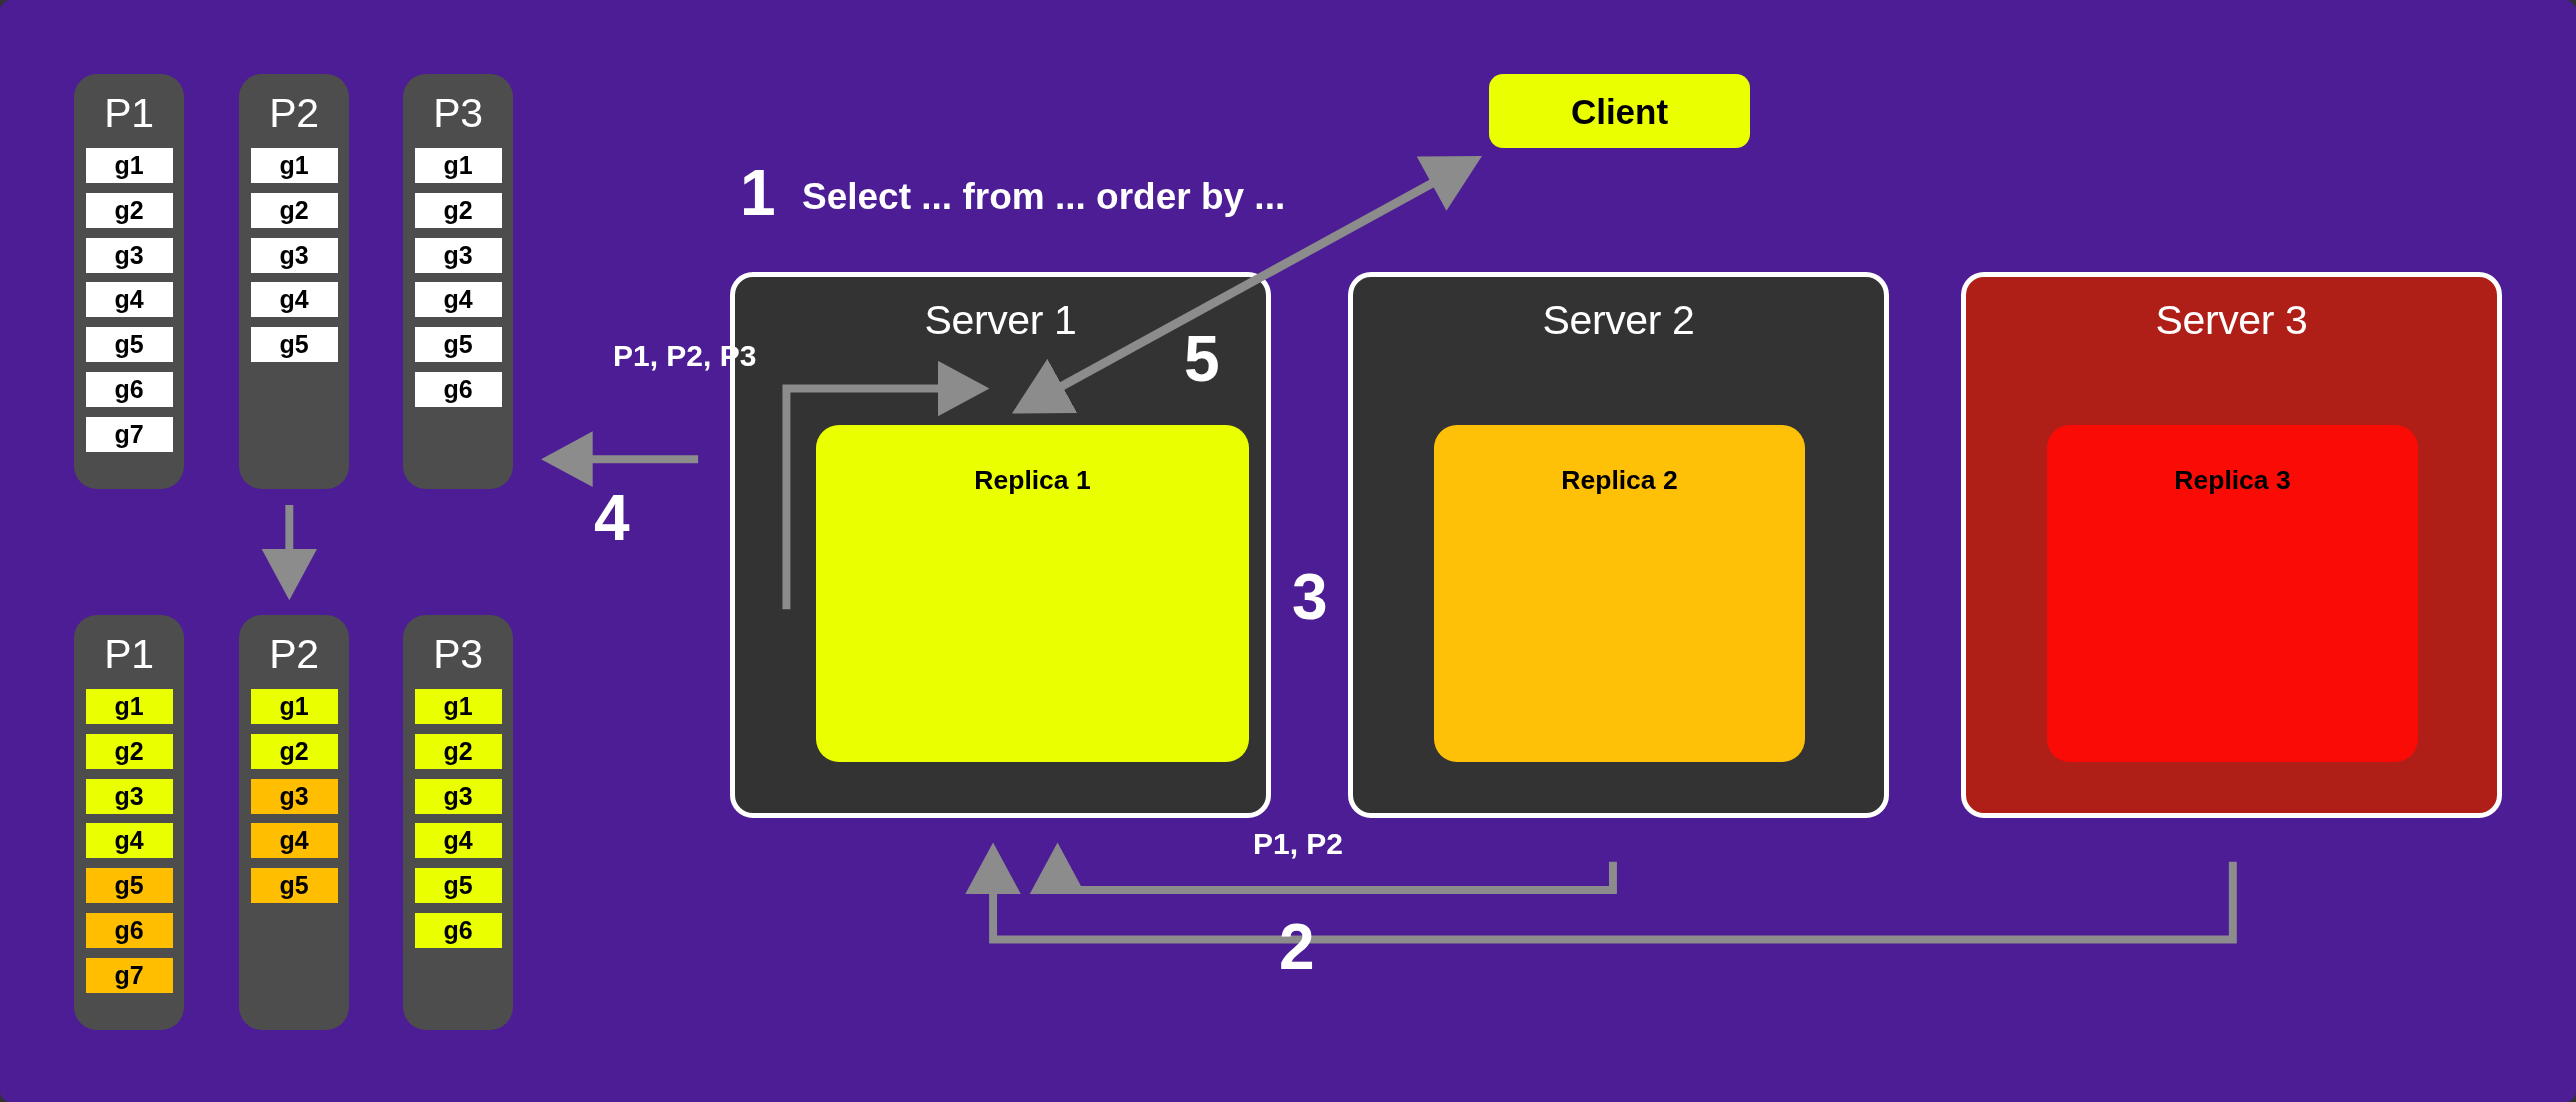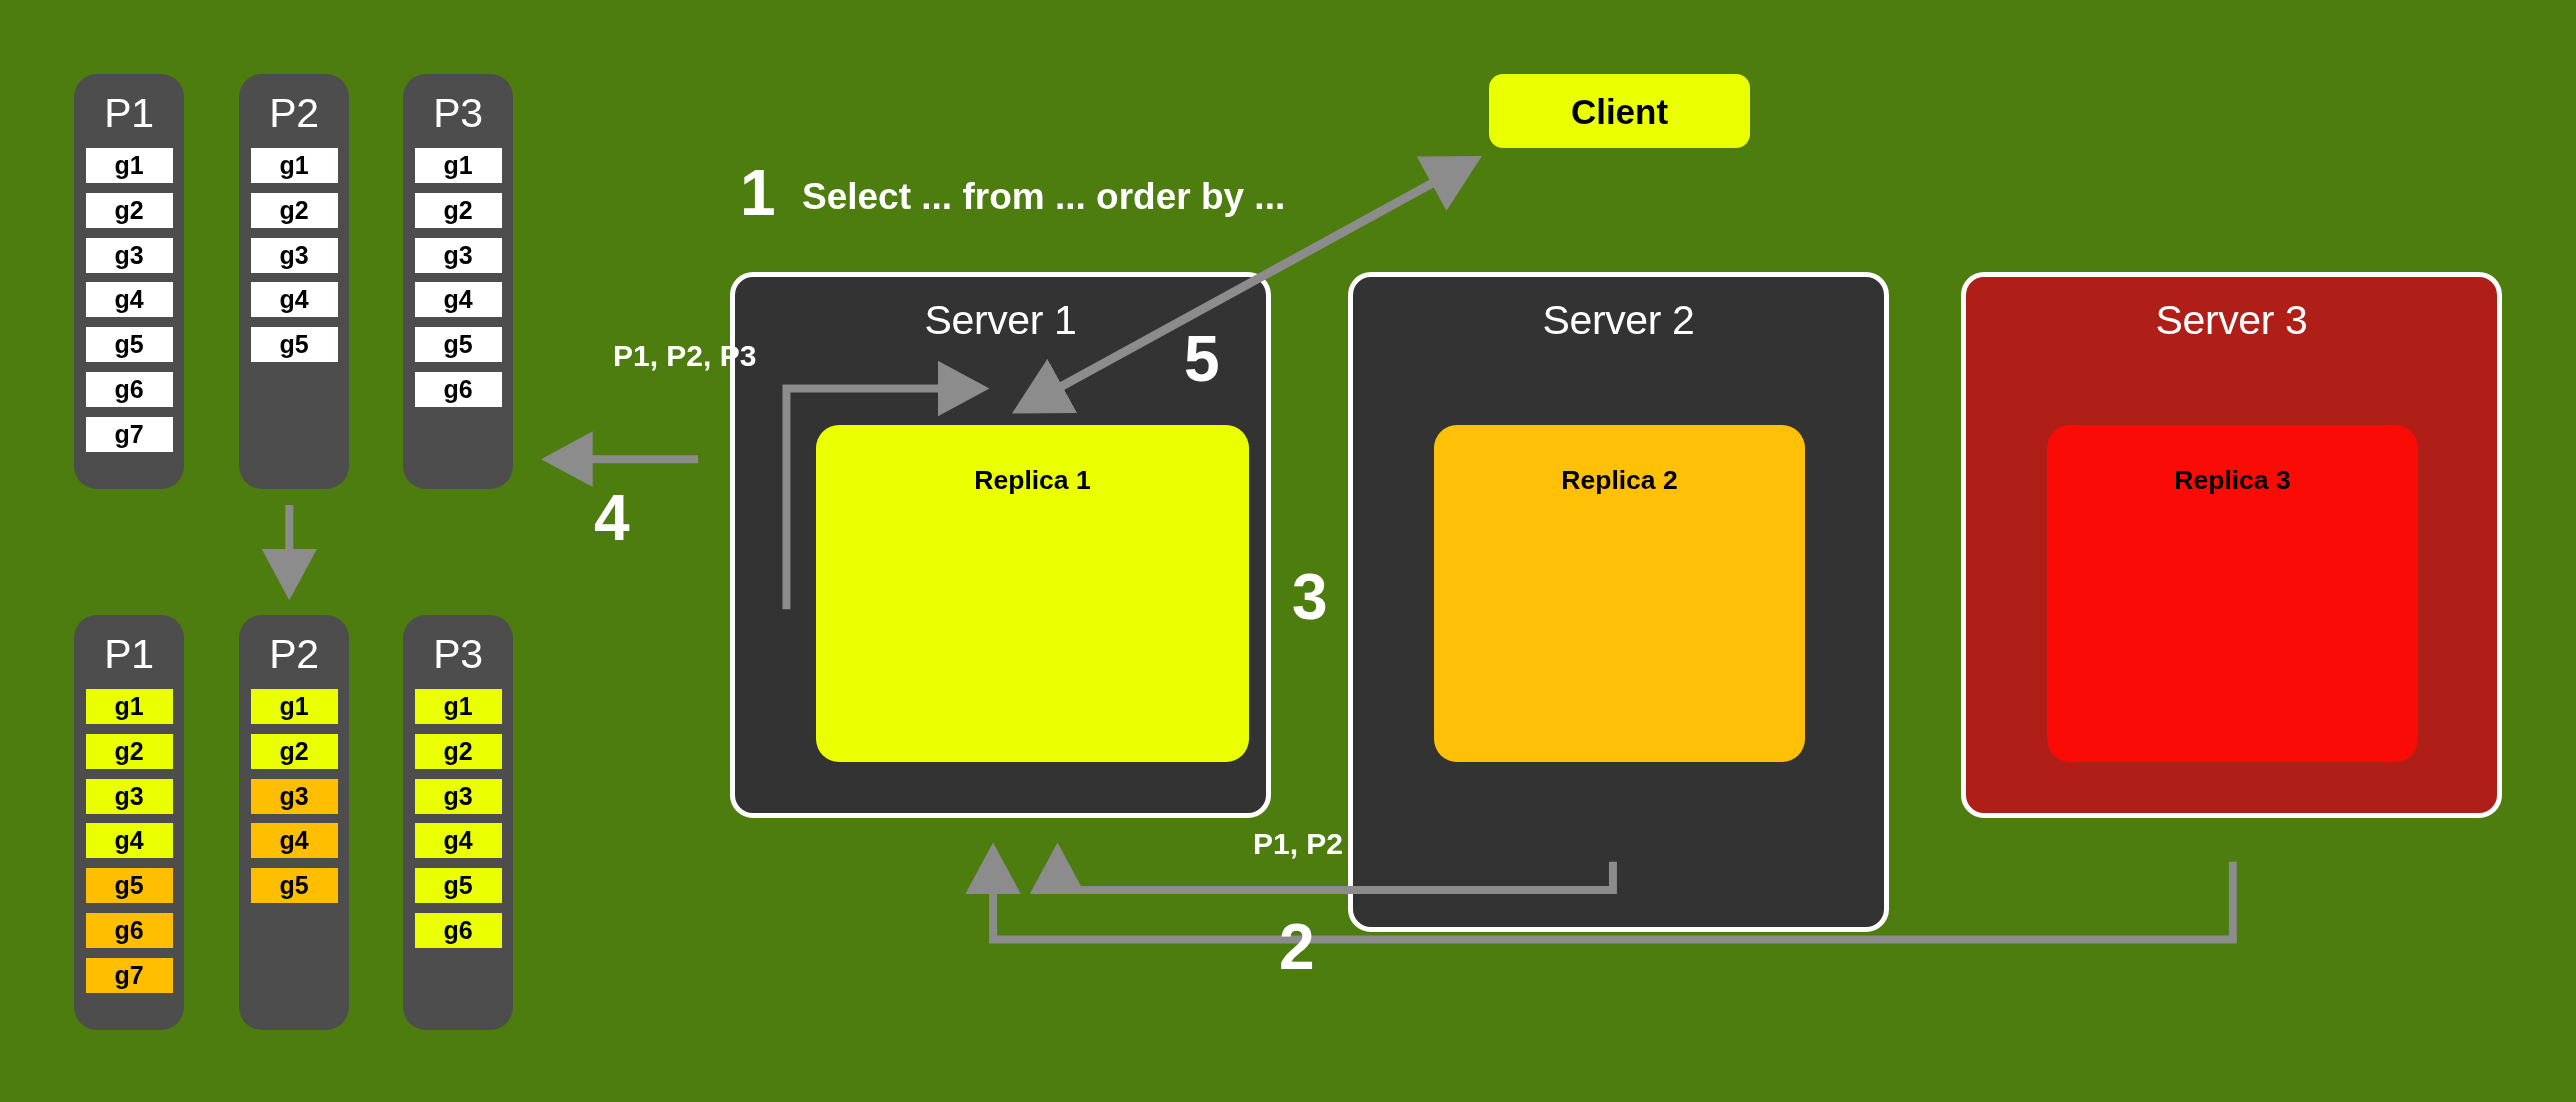--- a/index.html
+++ b/index.html
@@ -4,23 +4,24 @@
 <style>
   html, body {
     margin: 0;
     padding: 0;
     background: #333333;
   }
   #canvas {
     position: relative;
     width: 2576px;
     height: 1102px;
-    background: #4d7c0f;
+    background: #4c1d95;
     font-family: "Liberation Sans", sans-serif;
     overflow: hidden;
+    border-radius: 11px;
   }
 
   
   .partition {
     position: absolute;
     background: #4d4d4d;
     border-radius: 23px;
     box-sizing: border-box;
     display: flex;
     flex-direction: column;
@@ -199,21 +200,21 @@
     <span>Client</span>
   </div>
 
   <div class="server plain" style="left:730px; top:272px; width:541px; height:546px;padding-left:8px;">
     <div class="server-title">Server 1</div>
     <div class="replica r1" style="left:81px; top:148px; width:433px; height:337px;">
       <span>Replica 1</span>
     </div>
   </div>
 
-  <div class="server plain" style="left:1348px; top:272px; width:541px; height:660px;">
+  <div class="server plain" style="left:1348px; top:272px; width:541px; height:546px;">
     <div class="server-title">Server 2</div>
     <div class="replica r2" style="left:81px; top:148px; width:371px; height:337px;">
       <span>Replica 2</span>
     </div>
   </div>
 
   <div class="server failed" style="left:1961px; top:272px; width:541px; height:546px;padding-left:48px;">
     <div class="server-title">Server 3</div>
     <div class="replica r3" style="left:81px; top:148px; width:371px; height:337px;">
       <span>Replica 3</span>

